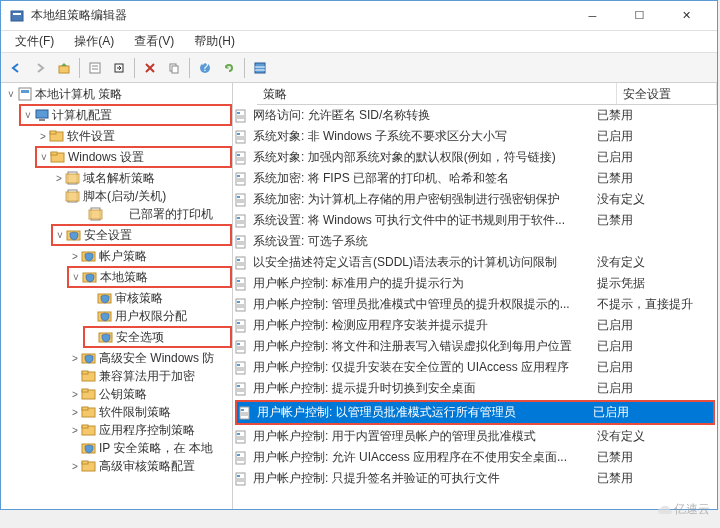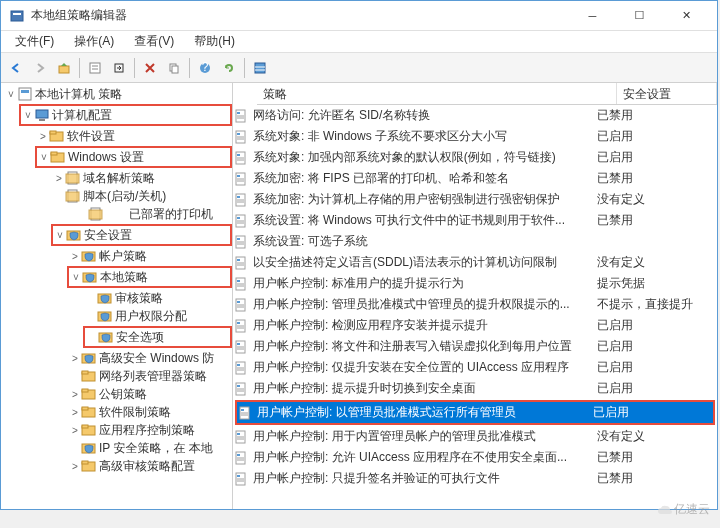--- a/index.html
+++ b/index.html
@@ -280,21 +280,21 @@
           <span class="lb">高级安全 Windows 防</span>
         </div>
         <div class="tnode" style="padding-left: 68px;">
           <span class="tg"> </span>
           <span class="ic">
             <svg width="16" height="16">
               <rect x="1" y="4" width="13" height="9" fill="#f5c96b" stroke="#c09030"></rect>
               <rect x="1" y="3" width="6" height="3" fill="#f5c96b" stroke="#c09030"></rect>
             </svg>
           </span>
-          <span class="lb">网络列表管理器策略</span>
+          <span class="lb">兼容算法用于加密</span>
         </div>
         <div class="tnode" style="padding-left: 68px;">
           <span class="tg">˃</span>
           <span class="ic">
             <svg width="16" height="16">
               <rect x="1" y="4" width="13" height="9" fill="#f5c96b" stroke="#c09030"></rect>
               <rect x="1" y="3" width="6" height="3" fill="#f5c96b" stroke="#c09030"></rect>
             </svg>
           </span>
           <span class="lb">公钥策略</span>

